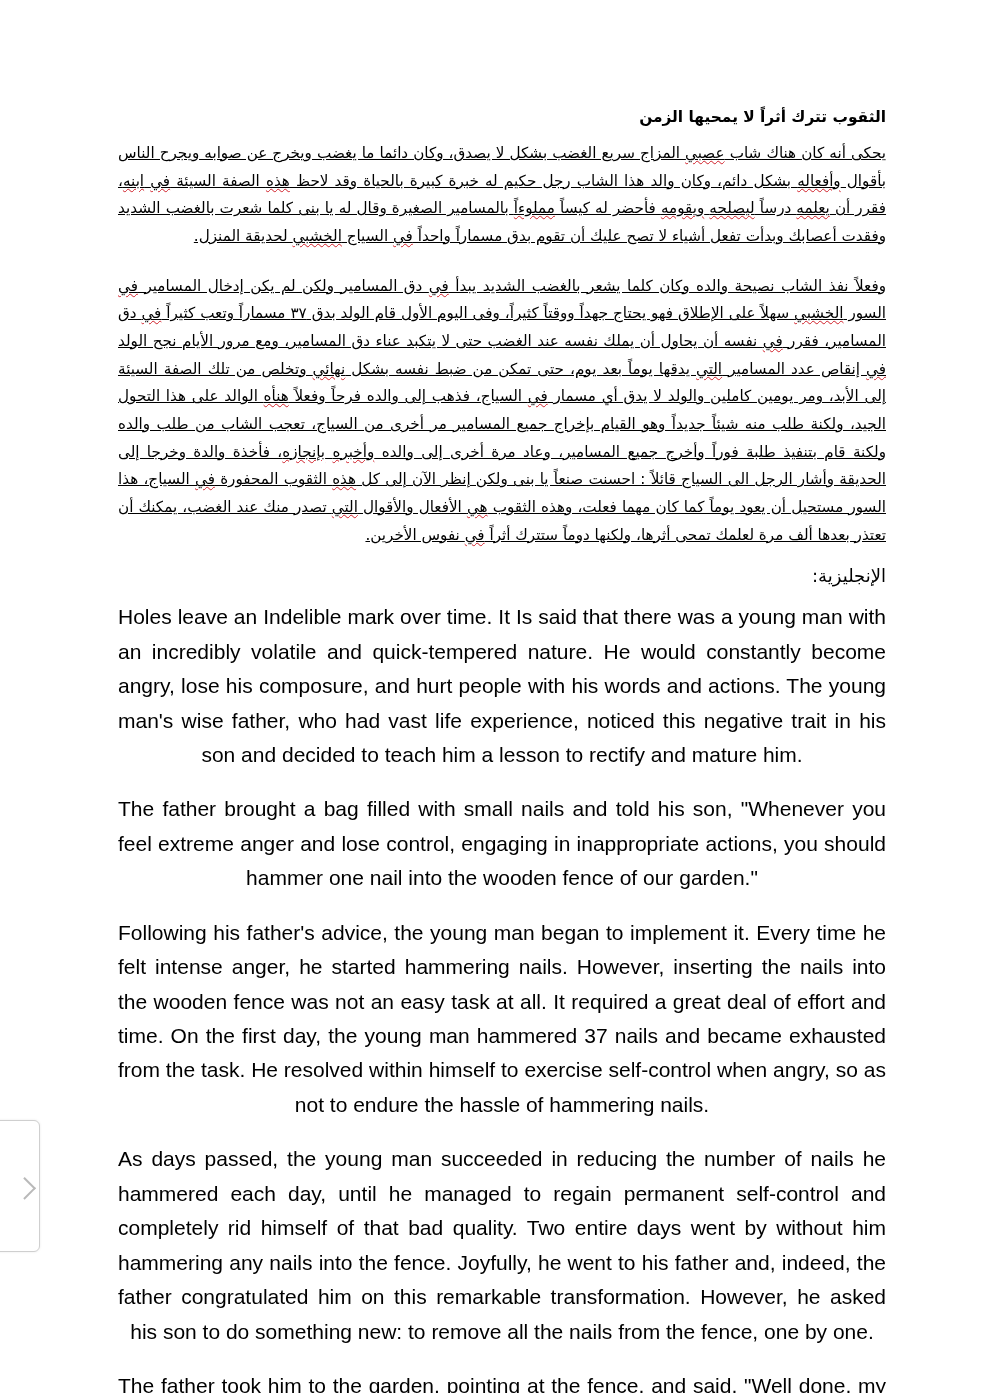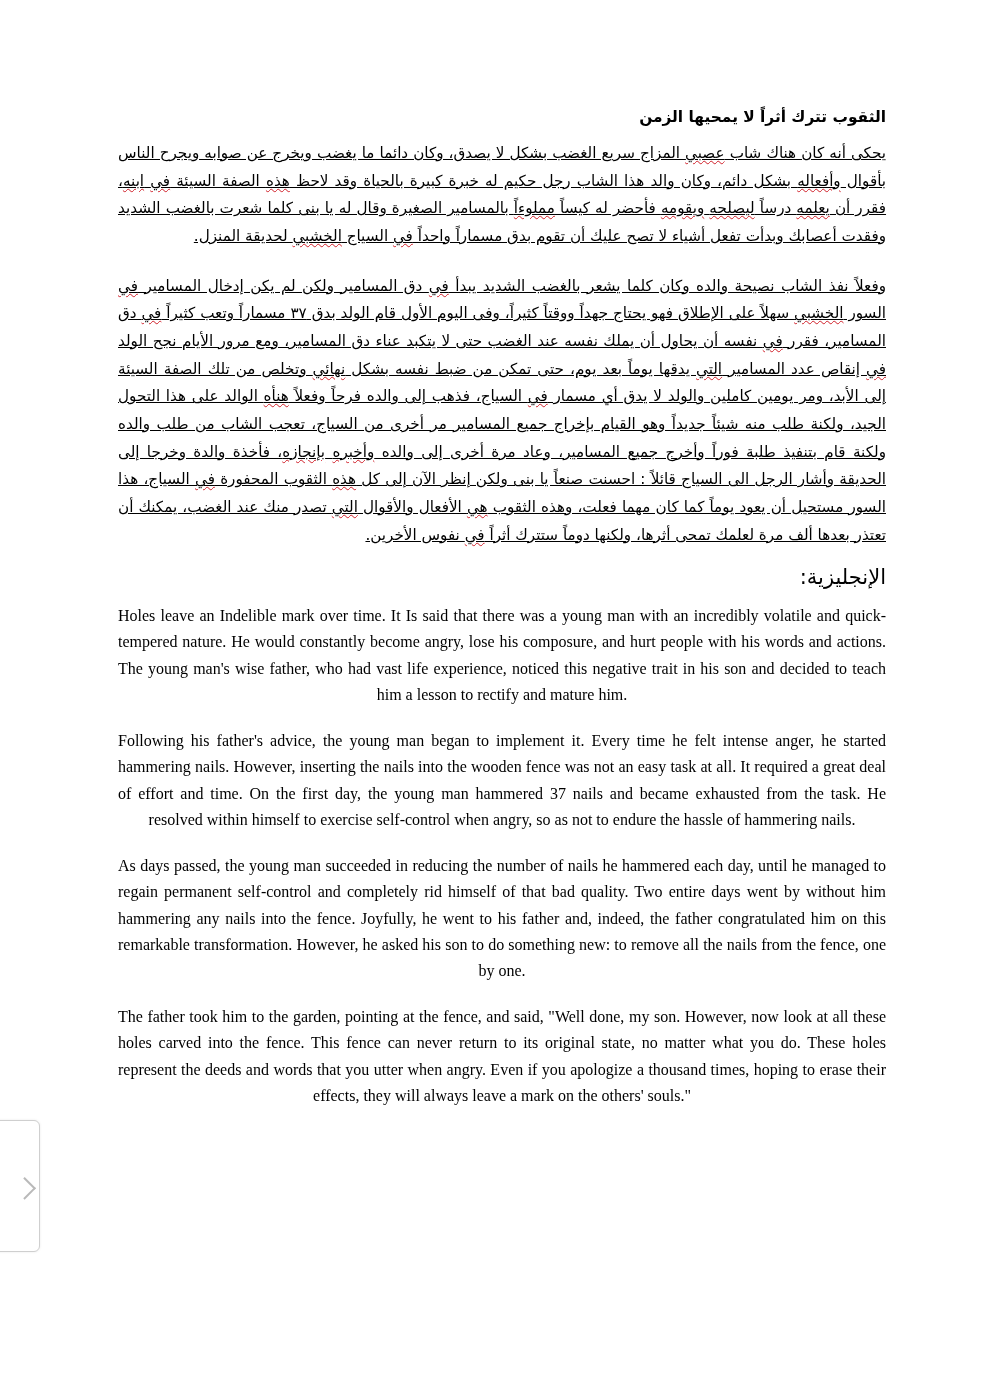--- a/index.html
+++ b/index.html
@@ -84,31 +84,31 @@
   .sp {
     text-decoration: underline wavy #d0202a;
     text-decoration-thickness: 1px;
     text-underline-offset: 2px;
   }
 
   .label-en {
     direction: rtl;
     text-align: right;
     font-family: "DejaVu Sans", "Liberation Sans", sans-serif;
-    font-size: 21px;
+    font-size: 18px;
     margin: 2px 0 14px 0;
   }
 
   
   .en {
     direction: rtl;          
     text-align: justify;
     text-align-last: center;
-    font-family: Liberation Serif, serif;
-    font-size: 16px;
+    font-family: Liberation Sans, sans-serif;
+    font-size: 21px;
     line-height: 1.64;
     margin: 0 0 20px 0;
   }
   .en > span { direction: ltr; unicode-bidi: embed; }
 </style>
 </head>
 <body>
 
 <div class="page">
 
@@ -127,20 +127,23 @@
     <p class="ar ar-p second">
       <span>وفعلاً نفذ الشاب نصيحة والده وكان كلما يشعر بالغضب الشديد يبدأ <span class="sp">في</span> دق المسامير ولكن لم يكن إدخال المسامير <span class="sp">في</span> السور <span class="sp">الخشبي</span> سهلاً على الإطلاق فهو يحتاج جهداً ووقتاً كثيراً، وفى اليوم الأول قام الولد بدق ٣٧ مسماراً وتعب كثيراً <span class="sp">في</span> دق المسامير، فقرر <span class="sp">في</span> نفسه أن يحاول أن يملك نفسه عند الغضب حتى لا يتكبد عناء دق المسامير، ومع مرور الأيام نجح الولد <span class="sp">في</span> إنقاص عدد المسامير <span class="sp">التي</span> يدقها يوماً بعد يوم، حتى تمكن من ضبط نفسه بشكل <span class="sp">نهائي</span> وتخلص من تلك الصفة السيئة إلى الأبد، ومر يومين كاملين والولد لا يدق أي مسمار <span class="sp">في</span> السياج، فذهب إلى والده فرحاً وفعلاً <span class="sp">هنأه</span> الوالد على هذا التحول الجيد، ولكنة طلب منه شيئاً جديداً وهو القيام بإخراج جميع المسامير مر أخرى من السياج، تعجب الشاب من طلب والده ولكنة قام بتنفيذ طلبة فوراً وأخرج جميع المسامير، وعاد مرة أخرى إلى والده <span class="sp">وأخبره</span> <span class="sp">بإنجازه</span>، فأخذة والدة وخرجا إلى الحديقة وأشار الرجل الى السياج قائلاً : احسنت صنعاً يا بنى ولكن إنظر الآن إلى كل <span class="sp">هذه</span> الثقوب المحفورة <span class="sp">في</span> السياج، هذا السور مستحيل أن يعود يوماً كما كان مهما فعلت، وهذه الثقوب <span class="sp">هي</span> الأفعال والأقوال <span class="sp">التي</span> تصدر منك عند الغضب، يمكنك أن تعتذر بعدها ألف مرة لعلمك تمحى أثرها، ولكنها دوماً ستترك أثراً <span class="sp">في</span> نفوس الأخرين.</span>
     </p>
 
     <p class="label-en">الإنجليزية:</p>
 
     <p class="en">
       <span>Holes leave an Indelible mark over time. It Is said that there was a young man with an incredibly volatile and quick-tempered nature. He would constantly become angry, lose his composure, and hurt people with his words and actions. The young man's wise father, who had vast life experience, noticed this negative trait in his son and decided to teach him a lesson to rectify and mature him.</span>
     </p>
 
+    <p class="en">
+      <span>The father brought a bag filled with small nails and told his son, "Whenever you feel extreme anger and lose control, engaging in inappropriate actions, you should hammer one nail into the wooden fence of our garden."</span>
+    </p>
 
     <p class="en">
       <span>Following his father's advice, the young man began to implement it. Every time he felt intense anger, he started hammering nails. However, inserting the nails into the wooden fence was not an easy task at all. It required a great deal of effort and time. On the first day, the young man hammered 37 nails and became exhausted from the task. He resolved within himself to exercise self-control when angry, so as not to endure the hassle of hammering nails.</span>
     </p>
 
     <p class="en">
       <span>As days passed, the young man succeeded in reducing the number of nails he hammered each day, until he managed to regain permanent self-control and completely rid himself of that bad quality. Two entire days went by without him hammering any nails into the fence. Joyfully, he went to his father and, indeed, the father congratulated him on this remarkable transformation. However, he asked his son to do something new: to remove all the nails from the fence, one by one.</span>
     </p>
 
 

